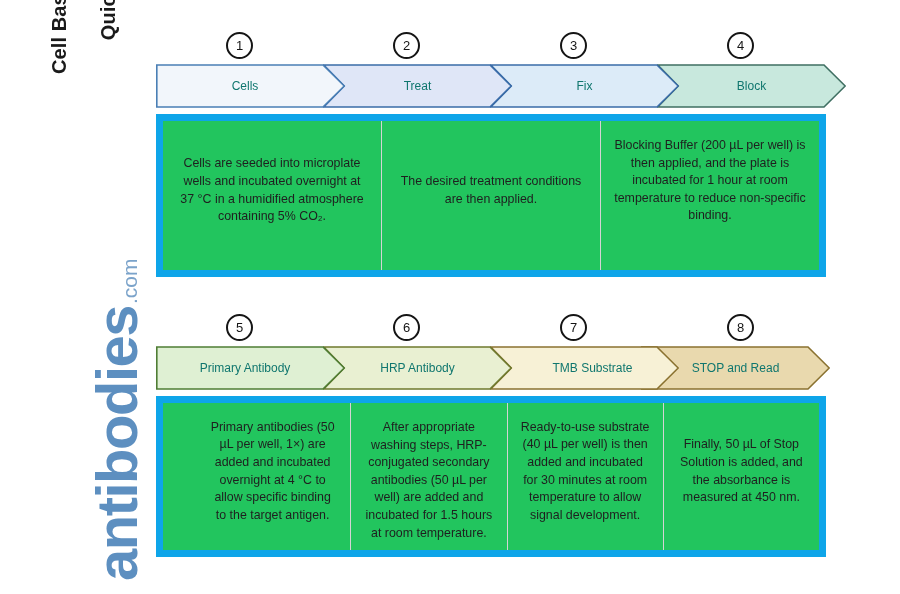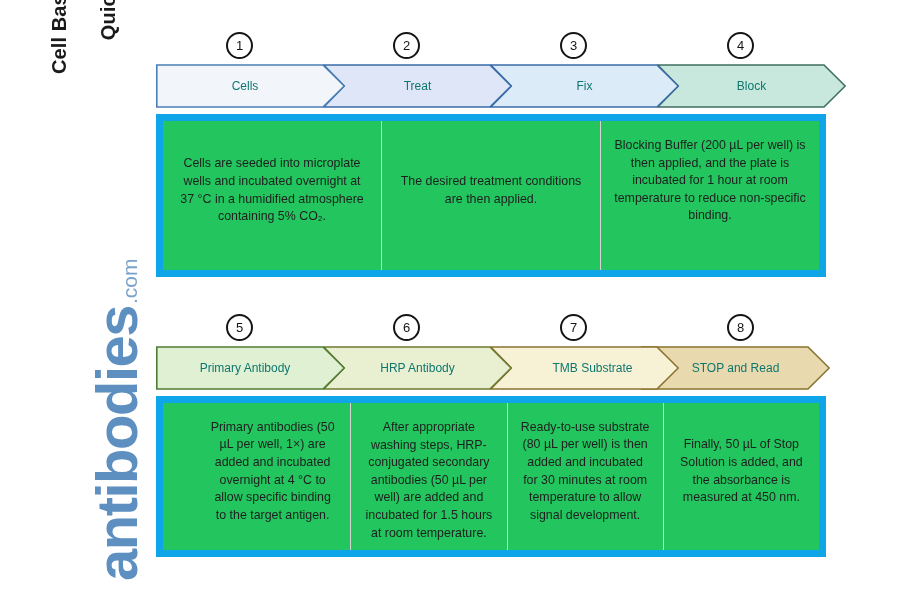--- a/index.html
+++ b/index.html
@@ -281,18 +281,18 @@
     </div>
 </div>
 <div class="desc-box desc-2">
     <div class="desc-cell mid">
       <p>Primary antibodies (50 µL per well, 1×) are added and incubated overnight at 4 °C to allow specific binding to the target antigen.</p>
     </div>
     <div class="desc-cell top">
       <p>After appropriate washing steps, HRP-conjugated secondary antibodies (50 µL per well) are added and incubated for 1.5 hours at room temperature.</p>
     </div>
     <div class="desc-cell mid">
-      <p>Ready-to-use substrate (80 µL per well) is then added and incubated for 30 minutes at room temperature to allow signal development.</p>
+      <p>Ready-to-use substrate (40 µL per well) is then added and incubated for 30 minutes at room temperature to allow signal development.</p>
     </div>
     <div class="desc-cell mid">
       <p>Finally, 50 µL of Stop Solution is added, and the absorbance is measured at 450 nm.</p>
     </div>
   </div>
 
 </body></html>

